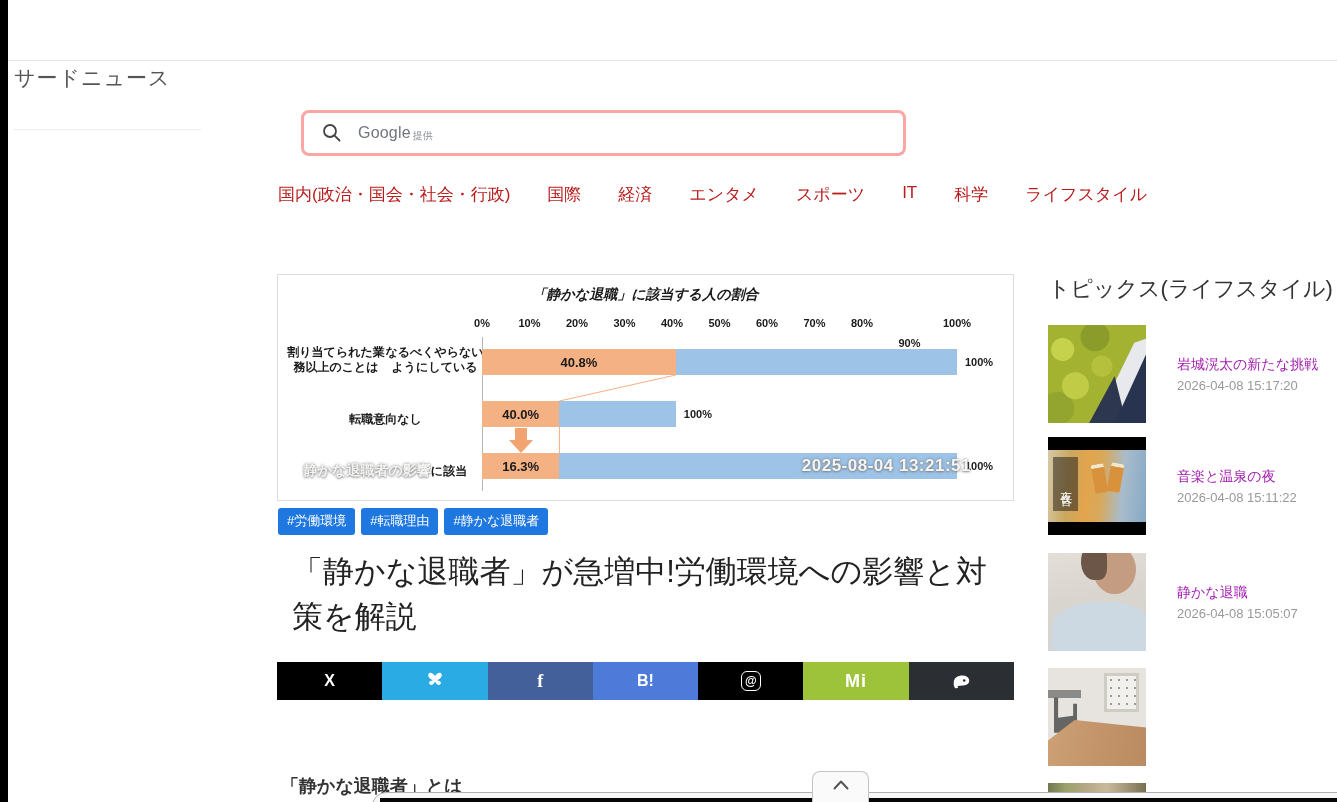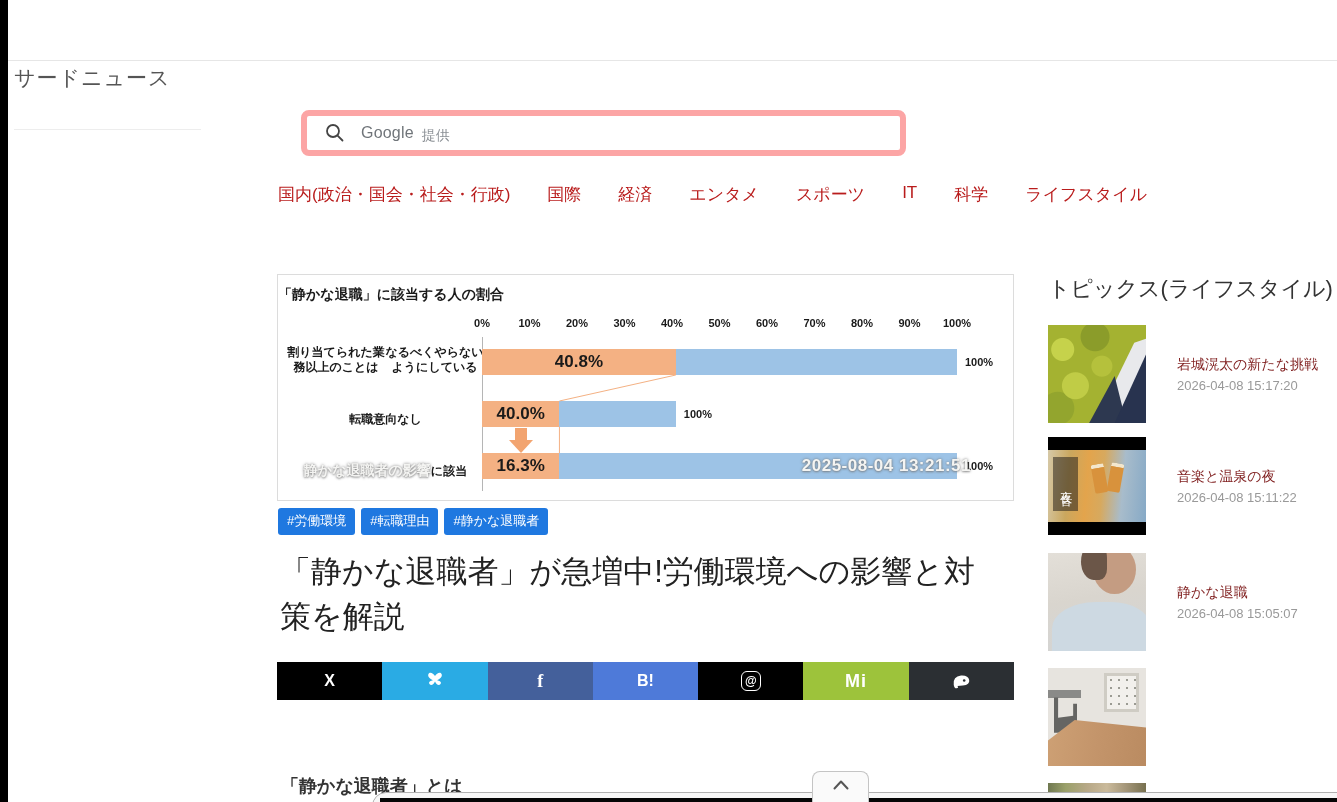--- a/index.html
+++ b/index.html
@@ -10,69 +10,69 @@
   
   .edge-strip { position:absolute; left:0; top:0; width:8px; height:802px; background:#000; z-index:90; }
 
   
   .site-header { position:absolute; left:8px; top:0; width:1329px; height:61px; background:#fff; border-bottom:1px solid #e6e6e6; }
   .site-logo { position:absolute; left:6px; top:16px; font-size:21px; color:#555; letter-spacing:1px; cursor:pointer;margin-top:48px; }
 
   .left-divider { position:absolute; left:14px; top:129px; width:187px; height:1px; background:#ededed; }
 
   
-  .search-box { position:absolute; left:301px; top:110px; width:605px; height:46px; border:6px solid #fca5a5; border-radius:8px; background:#fff; display:flex; align-items:center; padding-left:18px; cursor:text; }
+  .search-box { position:absolute; left:301px; top:110px; width:605px; height:46px; border:3px solid #fca5a5; border-radius:8px; background:#fff; display:flex; align-items:center; padding-left:18px; cursor:text; }
   .search-icon { width:20px; height:20px; margin-right:16px; }
   .search-brand { font-size:16px; color:#70757a; font-weight:500; letter-spacing:.2px; }
-  .search-provider { font-size:14px; color:#8a8f94; margin-left:8px; margin-top:6px; }
+  .search-provider { font-size:10px; color:#8a8f94; margin-left:2px; margin-top:6px; }
 
   
   .category-nav { position:absolute; left:278px; top:183px; display:flex; gap:37px; white-space:nowrap; }
   .category-nav a { font-size:17px; color:#b91c1c; text-decoration:none; cursor:pointer; }
 
   
   .chart-card { position:absolute; left:277px; top:274px; width:737px; height:227px; background:#fff; border:1px solid #dcdcdc; overflow:hidden; }
-  .chart-title { position:absolute; left:0; top:11px; width:100%; font-size:14px; font-weight:700; color:#1a1a1a; }
+  .chart-title { position:absolute; left:0; top:11px; width:100%; text-align:center; font-size:14px; font-weight:700; color:#1a1a1a;font-style:italic; }
   .chart-tick { position:absolute; top:42px; width:44px; margin-left:-22px; text-align:center; font-size:11px; font-weight:700; color:#1a1a1a; }
   .chart-axis-line { position:absolute; left:204px; top:62px; width:1px; height:154px; background:#b5b5b5; }
   .row-label { position:absolute; left:9px; width:197px; display:flex; justify-content:center; align-items:flex-end; font-size:12px; font-weight:600; color:#1a1a1a; line-height:15px; text-align:center; }
   .bar-seg { position:absolute; height:26px; display:flex; align-items:center; justify-content:center; }
-  .seg-label { font-size:17px; font-weight:600; color:#1a1a1a; }
+  .seg-label { font-size:13px; font-weight:600; color:#1a1a1a; }
   .total-label { position:absolute; font-size:11px; font-weight:700; color:#1a1a1a; line-height:26px; }
   .connector-svg { position:absolute; left:0; top:0; pointer-events:none; }
   .wm-text { font-weight:700; color:#f4f4f2; text-shadow:0 0 3px rgba(110,110,110,.85), 0 1px 2px rgba(120,120,120,.6); }
   .chart-watermark { position:absolute; top:181px; right:42px; font-size:17px; letter-spacing:.5px; z-index:5; }
   .label-watermark { font-size:14px; }
   .down-arrow { position:absolute; }
   .down-arrow .stem { position:absolute; left:6px; top:0; width:12px; height:13px; background:#f2a470; }
   .down-arrow .head { position:absolute; left:0; top:12px; width:0; height:0; border-left:12px solid transparent; border-right:12px solid transparent; border-top:13px solid #f2a470; }
 
   
   .tag-row { position:absolute; left:278px; top:508px; display:flex; gap:6px; }
   .tag { background:#1f78e0; color:#fff; font-size:13px; padding:4px 9px 5px; border-radius:3px; cursor:pointer; }
 
   
-  .article-title { position:absolute; left:280px; top:549px; width:724px; font-size:31px; line-height:45px; font-weight:500; color:#222; }
+  .article-title { position:absolute; left:292px; top:549px; width:724px; font-size:31px; line-height:45px; font-weight:500; color:#222; }
 
   
   .share-bar { position:absolute; left:277px; top:662px; width:737px; height:38px; display:flex; }
   .share-btn { flex:1; display:flex; align-items:center; justify-content:center; color:#fff; cursor:pointer; }
   .share-glyph { font-size:16px; font-weight:700; }
   .share-btn[data-name="share-facebook-button"] .share-glyph { font-size:18px; font-family:"Liberation Serif",serif; }
   .threads-box { width:20px; height:20px; border:1.6px solid #fff; border-radius:6px; display:flex; align-items:center; justify-content:center; font-size:12px; font-weight:700; }
   .misskey-glyph { font-size:18px; font-weight:700; letter-spacing:1px; }
 
   .section-heading { position:absolute; left:281px; top:742px; font-size:18px; color:#333;margin-top:32px; }
 
   
   .sidebar-heading { position:absolute; left:1048px; top:274px; font-size:22px; color:#333; white-space:nowrap; }
   .topic-item { position:absolute; left:1048px; width:290px; height:98px; cursor:pointer; }
   .thumb { position:absolute; left:0; top:0; width:98px; height:98px; overflow:hidden; }
   .topic-text { margin-left:129px; height:98px; display:flex; flex-direction:column; justify-content:center; }
-  .topic-title { font-size:14px; font-weight:500; color:#7f1d1d; line-height:19px; }
+  .topic-title { font-size:14px; font-weight:500; color:#a21caf; line-height:19px; }
   .topic-time { font-size:13px; color:#999; margin-top:4px; }
 
   
   .thumb1 { background-color:#a4b231; background-image:
     radial-gradient(circle at 15% 25%, #c6d24b 0 11px, transparent 12px),
     radial-gradient(circle at 48% 12%, #8b9c2a 0 14px, transparent 15px),
     radial-gradient(circle at 28% 62%, #c0cc46 0 13px, transparent 14px),
     radial-gradient(circle at 10% 85%, #93a52e 0 16px, transparent 17px),
     radial-gradient(circle at 55% 42%, #b5c13c 0 10px, transparent 11px); }
   .t1-shirt { position:absolute; inset:0; background:#e8e9ec; clip-path:polygon(48% 100%, 88% 18%, 100% 14%, 100% 100%); }
@@ -143,21 +143,21 @@
   <div id="chartDynamic">
       <div class="chart-tick" data-name="axis-tick-label" style="left: 204px;">0%</div>
       <div class="chart-tick" data-name="axis-tick-label" style="left: 251.5px;">10%</div>
       <div class="chart-tick" data-name="axis-tick-label" style="left: 299px;">20%</div>
       <div class="chart-tick" data-name="axis-tick-label" style="left: 346.5px;">30%</div>
       <div class="chart-tick" data-name="axis-tick-label" style="left: 394px;">40%</div>
       <div class="chart-tick" data-name="axis-tick-label" style="left: 441.5px;">50%</div>
       <div class="chart-tick" data-name="axis-tick-label" style="left: 489px;">60%</div>
       <div class="chart-tick" data-name="axis-tick-label" style="left: 536.5px;">70%</div>
       <div class="chart-tick" data-name="axis-tick-label" style="left: 584px;">80%</div>
-      <div class="chart-tick" data-name="axis-tick-label" style="left: 631.5px;">90%</div>
+      <div class="chart-tick" data-name="axis-tick-label" style="left: 631.5px; margin-top: 20px;">90%</div>
       <div class="chart-tick" data-name="axis-tick-label" style="left: 679px;">100%</div>
       <div class="row-label" data-name="chart-category-label" style="top: 74px; height: 26px;">
         <div>割り当てられた業務以上のことは</div>
         <div>なるべくやらないようにしている</div>
       </div>
       <div class="bar-seg" data-name="bar-highlight-segment" style="left: 204px; top: 74px; width: 193.8px; background: rgb(244, 177, 131);">
         <span class="seg-label">40.8%</span>
       </div>
       <div class="bar-seg" data-name="bar-rest-segment" style="left: 397.8px; top: 74px; width: 281.2px; background: rgb(157, 195, 230);"></div>
       <div class="total-label" data-name="bar-total-label" style="left: 687px; top: 74px;">100%</div>

